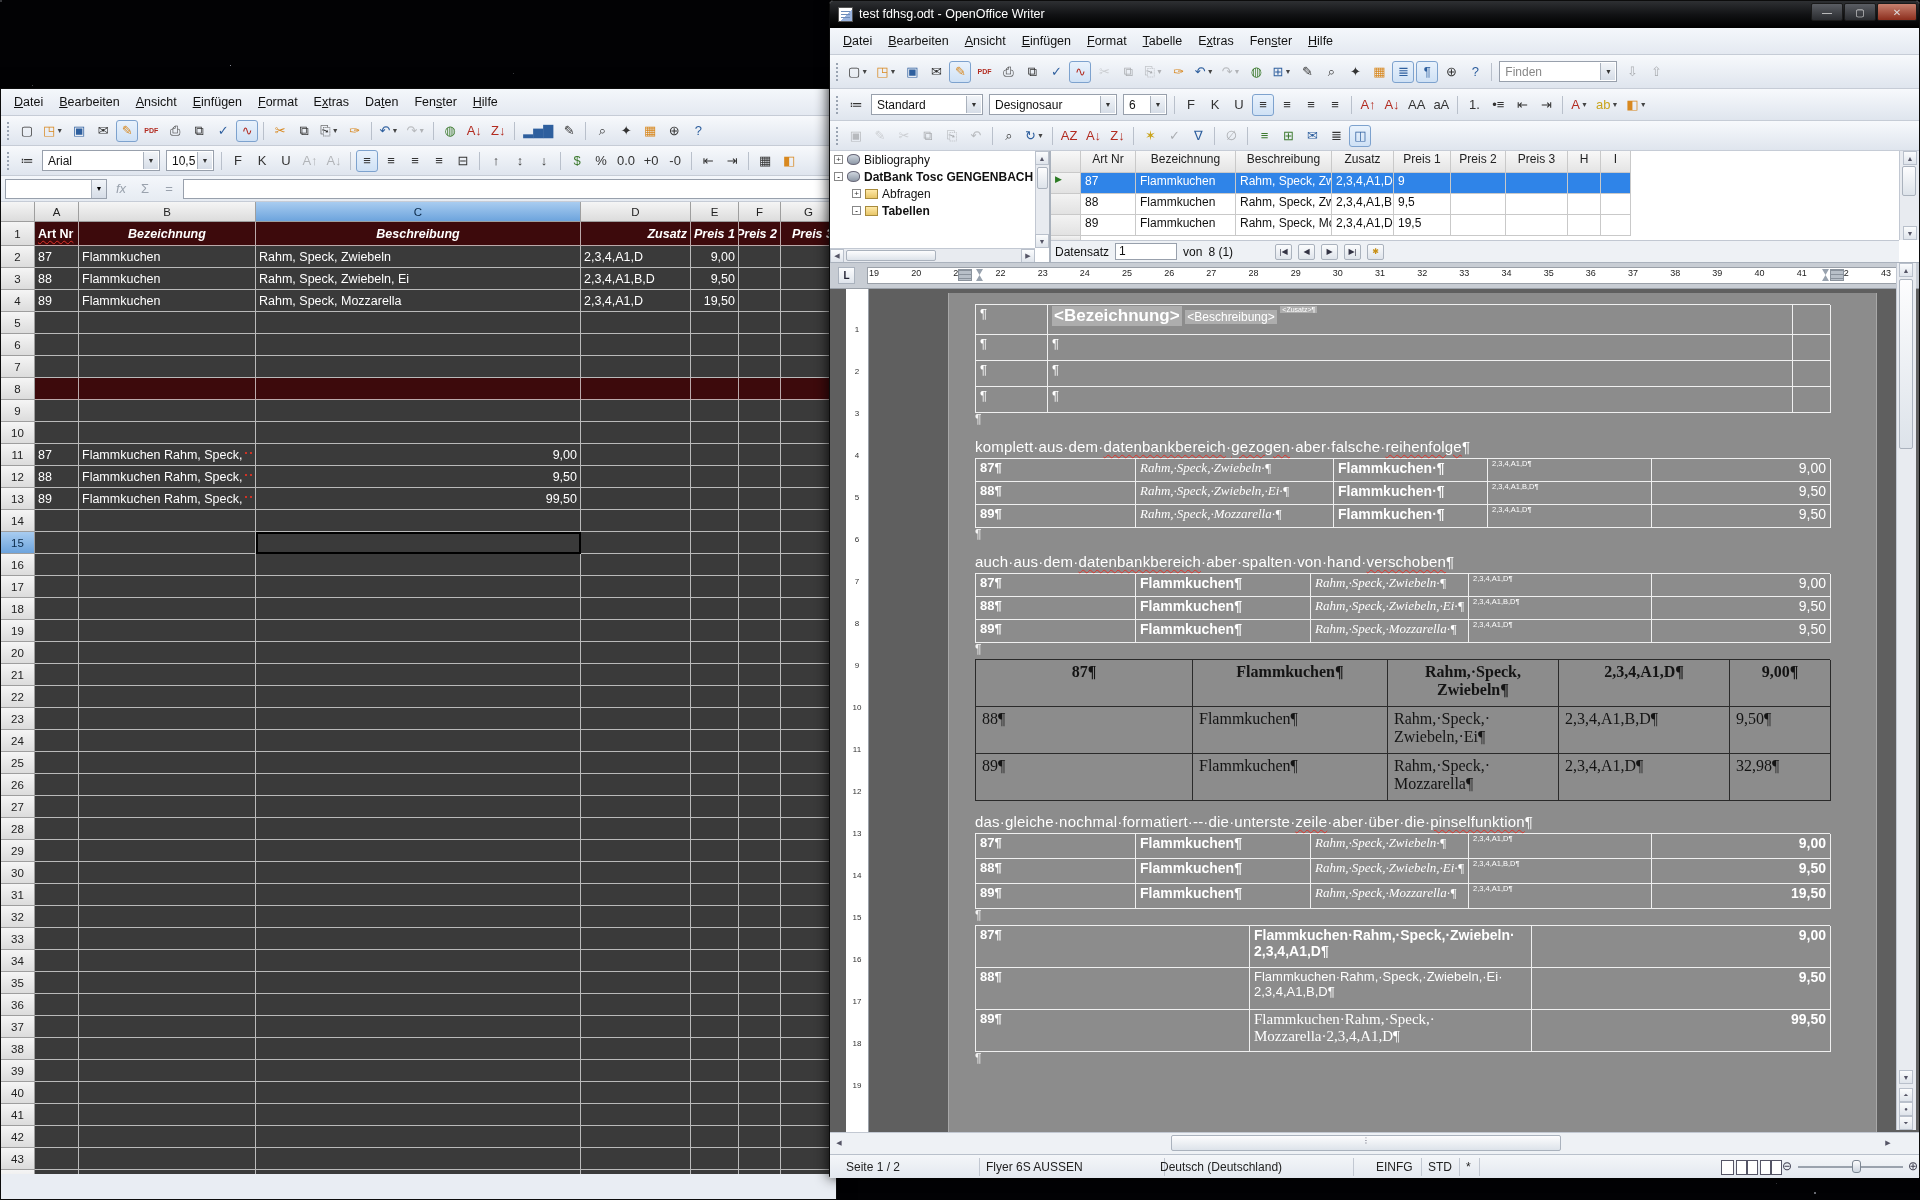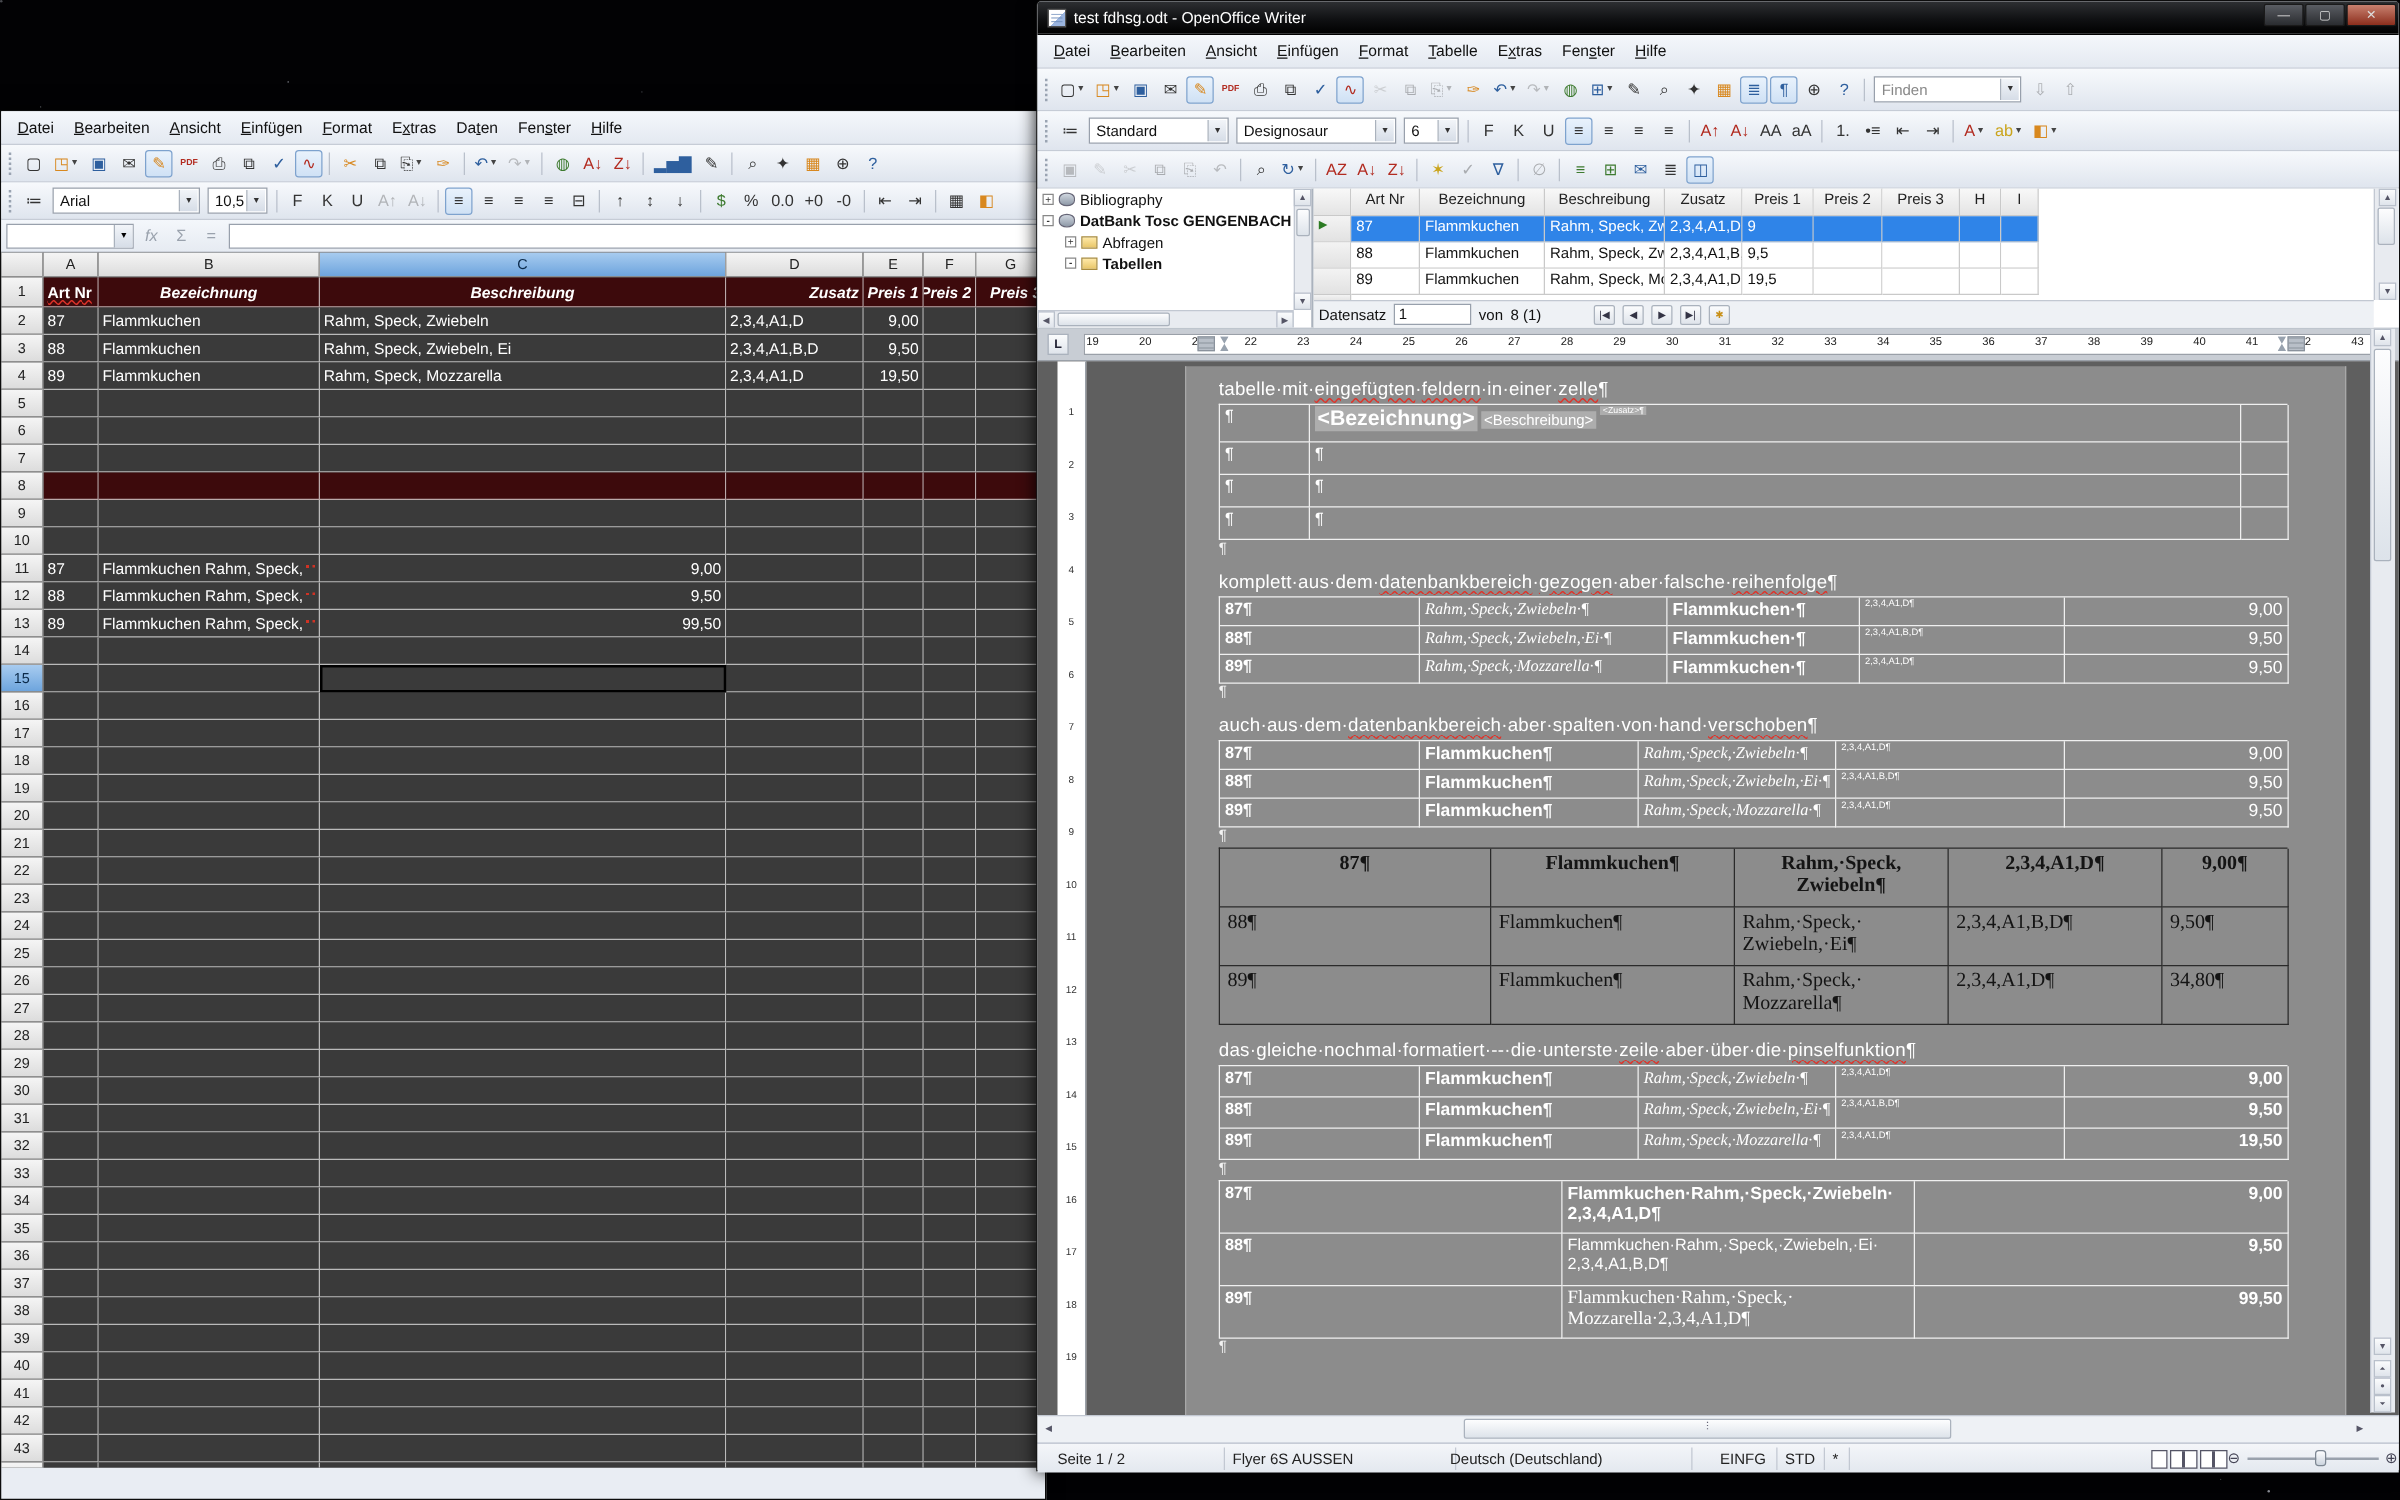--- a/index.html
+++ b/index.html
@@ -1287,21 +1287,20 @@
           <span style="top: 498px;">12</span>
           <span style="top: 540px;">13</span>
           <span style="top: 582px;">14</span>
           <span style="top: 624px;">15</span>
           <span style="top: 666px;">16</span>
           <span style="top: 708px;">17</span>
           <span style="top: 750px;">18</span>
           <span style="top: 792px;">19</span>
         </div>
       <div id="page">
-          <div class="dochead" style="margin-top: 2px;">tabelle·mit·<i class="sq">eingefügten</i>·<i class="sq">feldern</i>·in·einer·<i class="sq">zelle</i>¶</div>
           <div class="doctable" style="grid-template-columns: 72px 745px 38px; margin-top: 3px;">
             <div class="doccell" style="height: 30px;">¶</div>
             <div class="doccell" style="height: 30px;"><span class="fieldchip" style="font-size: 17px; font-weight: bold;">&lt;Bezeichnung&gt;</span> <span class="fieldchip" style="font-size: 12px;">&lt;Beschreibung&gt;</span> <span class="fieldchip" style="font-size: 7px; vertical-align: top;">&lt;Zusatz&gt;¶</span></div>
             <div class="doccell" style="height: 30px;"></div>
             <div class="doccell" style="height: 26px;">¶</div>
             <div class="doccell" style="height: 26px;">¶</div>
             <div class="doccell" style="height: 26px;"></div>
             <div class="doccell" style="height: 26px;">¶</div>
             <div class="doccell" style="height: 26px;">¶</div>
             <div class="doccell" style="height: 26px;"></div>
@@ -1356,21 +1355,21 @@
             <div class="doccell r0c" style="height: 47px; white-space: normal; font-weight: bold; text-align: center;">9,00¶</div>
             <div class="doccell" style="height: 47px; white-space: normal;">88¶</div>
             <div class="doccell" style="height: 47px; white-space: normal;">Flammkuchen¶</div>
             <div class="doccell" style="height: 47px; white-space: normal;">Rahm,·Speck,· Zwiebeln,·Ei¶</div>
             <div class="doccell" style="height: 47px; white-space: normal;">2,3,4,A1,B,D¶</div>
             <div class="doccell" style="height: 47px; white-space: normal;">9,50¶</div>
             <div class="doccell" style="height: 47px; white-space: normal;">89¶</div>
             <div class="doccell" style="height: 47px; white-space: normal;">Flammkuchen¶</div>
             <div class="doccell" style="height: 47px; white-space: normal;">Rahm,·Speck,· Mozzarella¶</div>
             <div class="doccell" style="height: 47px; white-space: normal;">2,3,4,A1,D¶</div>
-            <div class="doccell" style="height: 47px; white-space: normal;">34,80¶</div>
+            <div class="doccell" style="height: 47px; white-space: normal;">32,98¶</div>
           </div>
           <div class="dochead" style="margin-top: 12px;">das·gleiche·nochmal·formatiert·--·die·unterste·<i class="sq">zeile</i>·aber·über·die·<i class="sq">pinselfunktion</i>¶</div>
           <div class="doctable" style="grid-template-columns: 160px 175px 158px 183px 179px; margin-top: 3px;">
             <div class="doccell cnum" style="height: 25px;">87¶</div>
             <div class="doccell cbold" style="height: 25px;">Flammkuchen¶</div>
             <div class="doccell citalic" style="height: 25px;">Rahm,·Speck,·Zwiebeln·¶</div>
             <div class="doccell ctiny" style="height: 25px;">2,3,4,A1,D¶</div>
             <div class="doccell cprice pbold" style="height: 25px;">9,00</div>
             <div class="doccell cnum" style="height: 25px;">88¶</div>
             <div class="doccell cbold" style="height: 25px;">Flammkuchen¶</div>

